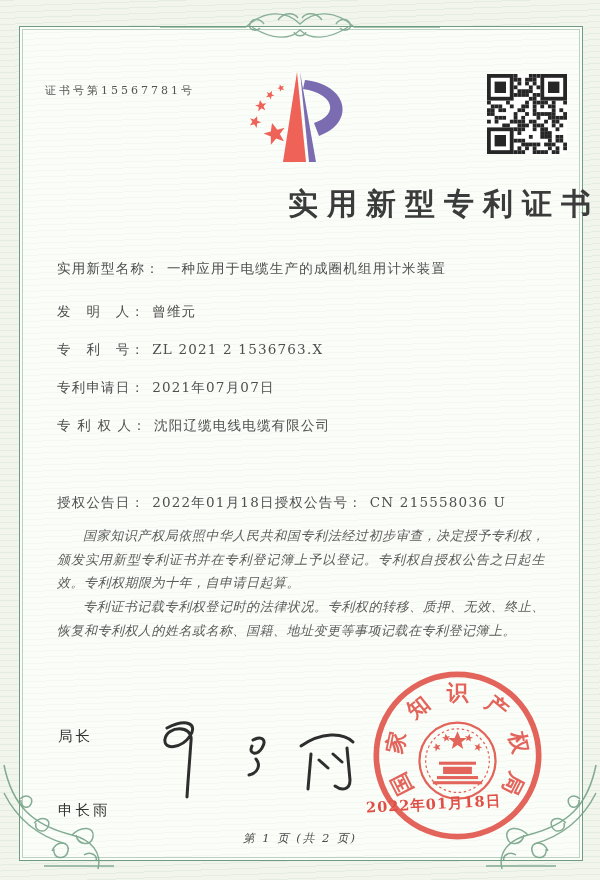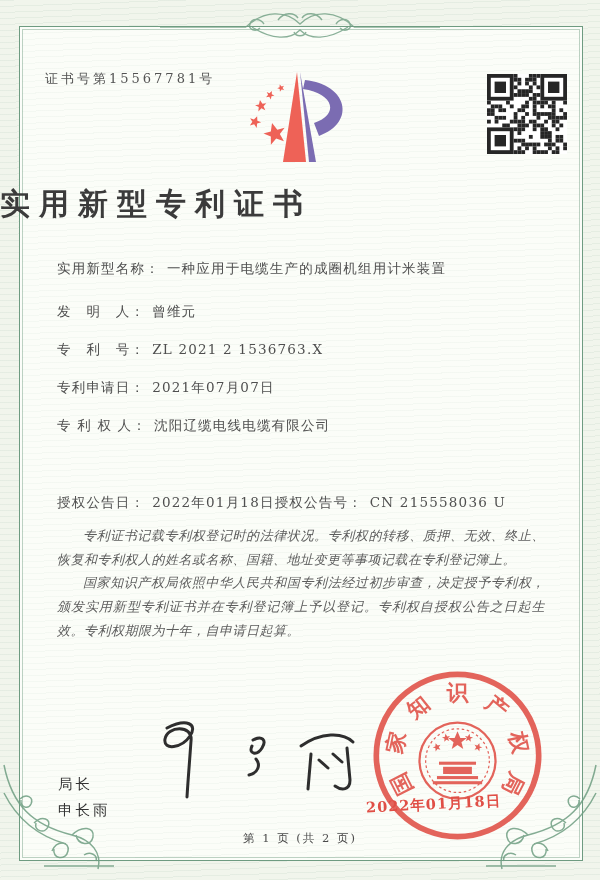--- a/index.html
+++ b/index.html
@@ -11,36 +11,36 @@
     font-family:"DejaVu Serif","Liberation Serif",serif;
   }
   .frame{
     position:absolute;left:19px;top:26px;width:562px;height:833px;
     border:1px solid #6e9b81;
     box-shadow: inset 0 0 0 2px #fbfdf9, inset 0 0 0 3px rgba(110,155,129,0.45);
     background:
       repeating-linear-gradient(178deg, rgba(122,164,140,0.06) 0px, rgba(122,164,140,0.06) 1px, transparent 1px, transparent 6px),
       #fbfdf8;
   }
-  .cert-no{position:absolute;left:45px;top:70px;font-size:13px;letter-spacing:3px;color:#535353;}
-  .page-title{position:absolute;left:0;top:184px;width:100%;text-align:left;font-size:30px;letter-spacing:9px;color:#3b3b3b;font-weight:600;}
+  .cert-no{position:absolute;left:45px;top:83px;font-size:11px;letter-spacing:3px;color:#535353;}
+  .page-title{position:absolute;left:0;top:184px;width:100%;text-align:right;font-size:30px;letter-spacing:9px;color:#3b3b3b;font-weight:600;}
   .row{position:absolute;left:57px;font-size:13.5px;color:#4f4f4f;letter-spacing:1.2px;white-space:nowrap;}
   .row .val{margin-left:7px;}
   .row .second{}
   .paras{position:absolute;left:57px;top:524px;width:488px;font-size:13px;line-height:1.82;color:#5c5c5c;font-style:italic;letter-spacing:0.5px;text-align:justify;}
   .paras p{text-indent:2em;margin:0;}
-  .sig-title{position:absolute;left:58px;top:727px;font-size:14.5px;color:#333;letter-spacing:3px;margin-top:48px;}
+  .sig-title{position:absolute;left:58px;top:727px;font-size:14.5px;color:#333;letter-spacing:3px;}
   .sig-name{position:absolute;left:58px;top:757px;font-size:14.5px;color:#333;letter-spacing:3px;margin-top:44px;}
   .signature-svg{position:absolute;left:135px;top:710px;}
   .logo-svg{position:absolute;left:233px;top:60px;}
   .qr-svg{position:absolute;left:487px;top:74px;}
   .seal-svg{position:absolute;left:365px;top:663px;opacity:0.88;}
   .seal-char{font-size:21px;fill:#e04f46;font-weight:700;font-family:"DejaVu Serif",serif;}
   .seal-date{position:absolute;left:366px;top:795px;color:#e04f46;font-size:14.5px;font-weight:600;letter-spacing:1px;transform:rotate(-3deg);}
-  .footer{position:absolute;left:0;top:831px;width:100%;text-align:center;font-size:11.5px;color:#4a4a4a;letter-spacing:2px;}
+  .footer{position:absolute;left:0;top:831px;width:100%;text-align:center;font-size:11.5px;color:#4a4a4a;letter-spacing:2px;font-style:italic;}
   .corner-svg{position:absolute;}
   .corner-br{left:486px;top:763px;}
   .corner-bl{left:2px;top:763px;transform:scaleX(-1);}
   .flourish-svg{position:absolute;left:160px;top:4px;}
 </style>
 </head>
 <body>
 
 <div class="page">
 
@@ -282,22 +282,22 @@
     <span class="lbl">专利申请日：</span><span class="val">2021年07月07日</span>
   </div>
   <div class="row" style="top:417px">
     <span class="lbl">专 利 权 人：</span><span class="val">沈阳辽缆电线电缆有限公司</span>
   </div>
   <div class="row" style="top:494px">
     <span class="lbl">授权公告日：</span><span class="val">2022年01月18日</span><span class="lbl second">授权公告号：</span><span class="val">CN 215558036 U</span>
   </div>
 
   <div class="paras">
+    <p>国家知识产权局依照中华人民共和国专利法经过初步审查，决定授予专利权，颁发实用新型专利证书并在专利登记簿上予以登记。专利权自授权公告之日起生效。专利权期限为十年，自申请日起算。</p>
     <p>专利证书记载专利权登记时的法律状况。专利权的转移、质押、无效、终止、恢复和专利权人的姓名或名称、国籍、地址变更等事项记载在专利登记簿上。</p>
-    <p>国家知识产权局依照中华人民共和国专利法经过初步审查，决定授予专利权，颁发实用新型专利证书并在专利登记簿上予以登记。专利权自授权公告之日起生效。专利权期限为十年，自申请日起算。</p>
   </div>
 
   <div class="sig-title">局长</div>
   <div class="sig-name">申长雨</div>
   <svg class="signature-svg" width="240" height="95" viewBox="0 0 240 95">
     <g stroke="#2e2e2e" stroke-width="3" fill="none" stroke-linecap="round" stroke-linejoin="round">
       <path d="M32,18 C52,8 63,14 55,26 C47,38 28,41 30,29 C32,16 58,14 56,31 C55,46 53,70 52,87"></path>
       <path d="M118,30 C127,25 132,30 127,38 C122,46 113,44 117,36"></path>
       <path d="M121,49 C126,55 123,63 114,65"></path>
       <path d="M166,36 C186,22 208,22 218,32"></path>

